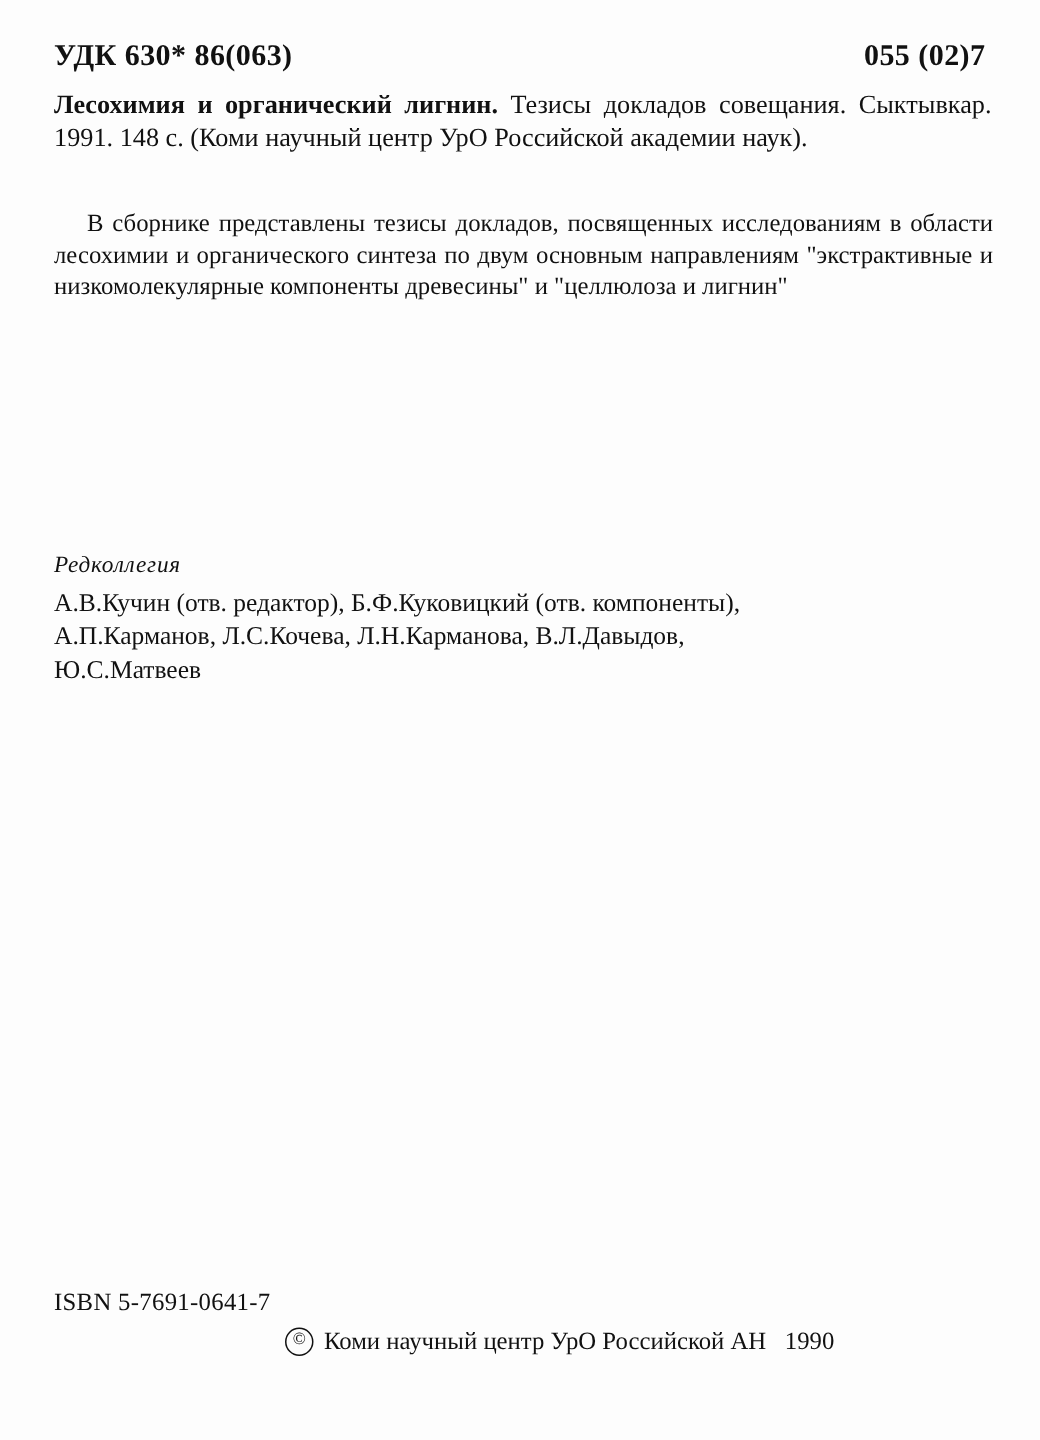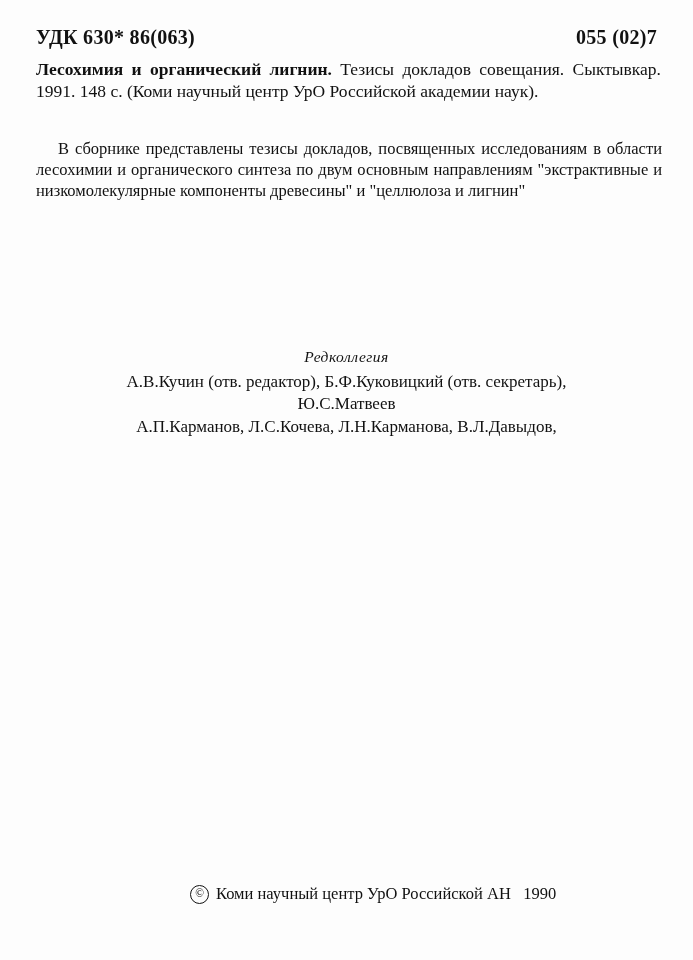--- a/index.html
+++ b/index.html
@@ -61,23 +61,23 @@
     width: 626px;
     font-size: 16.5px;
     line-height: 1.27;
     text-align: justify;
     text-indent: 22px;
     margin-top: 13px;
   }
   .editorial {
     position: absolute;
     left: 36px;
-    top: 348px;
+    top: 368px;
     width: 621px;
-    text-align: center;
+    text-align: left;
   }
   .editorial-title {
     font-style: italic;
     font-size: 15.5px;
     letter-spacing: 0.5px;
     margin-bottom: 5px;
   }
   .editorial-line {
     font-size: 17px;
     line-height: 1.32;
@@ -124,24 +124,25 @@
   </div>
 
   <div class="title-block">
     <span class="bold">Лесохимия и органический лигнин.</span><span> Тезисы докладов совещания.    Сыктывкар. 1991.    148 с. (Коми научный центр УрО Российской академии наук).</span>
   </div>
 
   <div class="annotation">В сборнике представлены тезисы докладов, посвященных исследованиям в области лесохимии и органического синтеза по двум основным направлениям "экстрактивные и низкомолекулярные компоненты древесины" и "целлюлоза и лигнин"</div>
 
   <div class="editorial">
     <div class="editorial-title">Редколлегия</div>
-    <div class="editorial-line">А.В.Кучин (отв. редактор), Б.Ф.Куковицкий (отв. секретарь),</div>
+    <div class="editorial-line">А.В.Кучин (отв. редактор), Б.Ф.Куковицкий (отв. компоненты),</div>
+    <div class="editorial-line">А.П.Карманов, Л.С.Кочева, Л.Н.Карманова, В.Л.Давыдов,</div>
     <div class="editorial-line">Ю.С.Матвеев</div>
-    <div class="editorial-line">А.П.Карманов, Л.С.Кочева, Л.Н.Карманова, В.Л.Давыдов,</div>
   </div>
 
+  <div class="isbn">ISBN 5-7691-0641-7</div>
 
   <div class="copyright-line">
     <span class="copy-symbol">©</span>
     <span class="copy-text">Коми научный центр УрО Российской АН   1990</span>
   </div>
 
 </div>
 
 </body></html>

